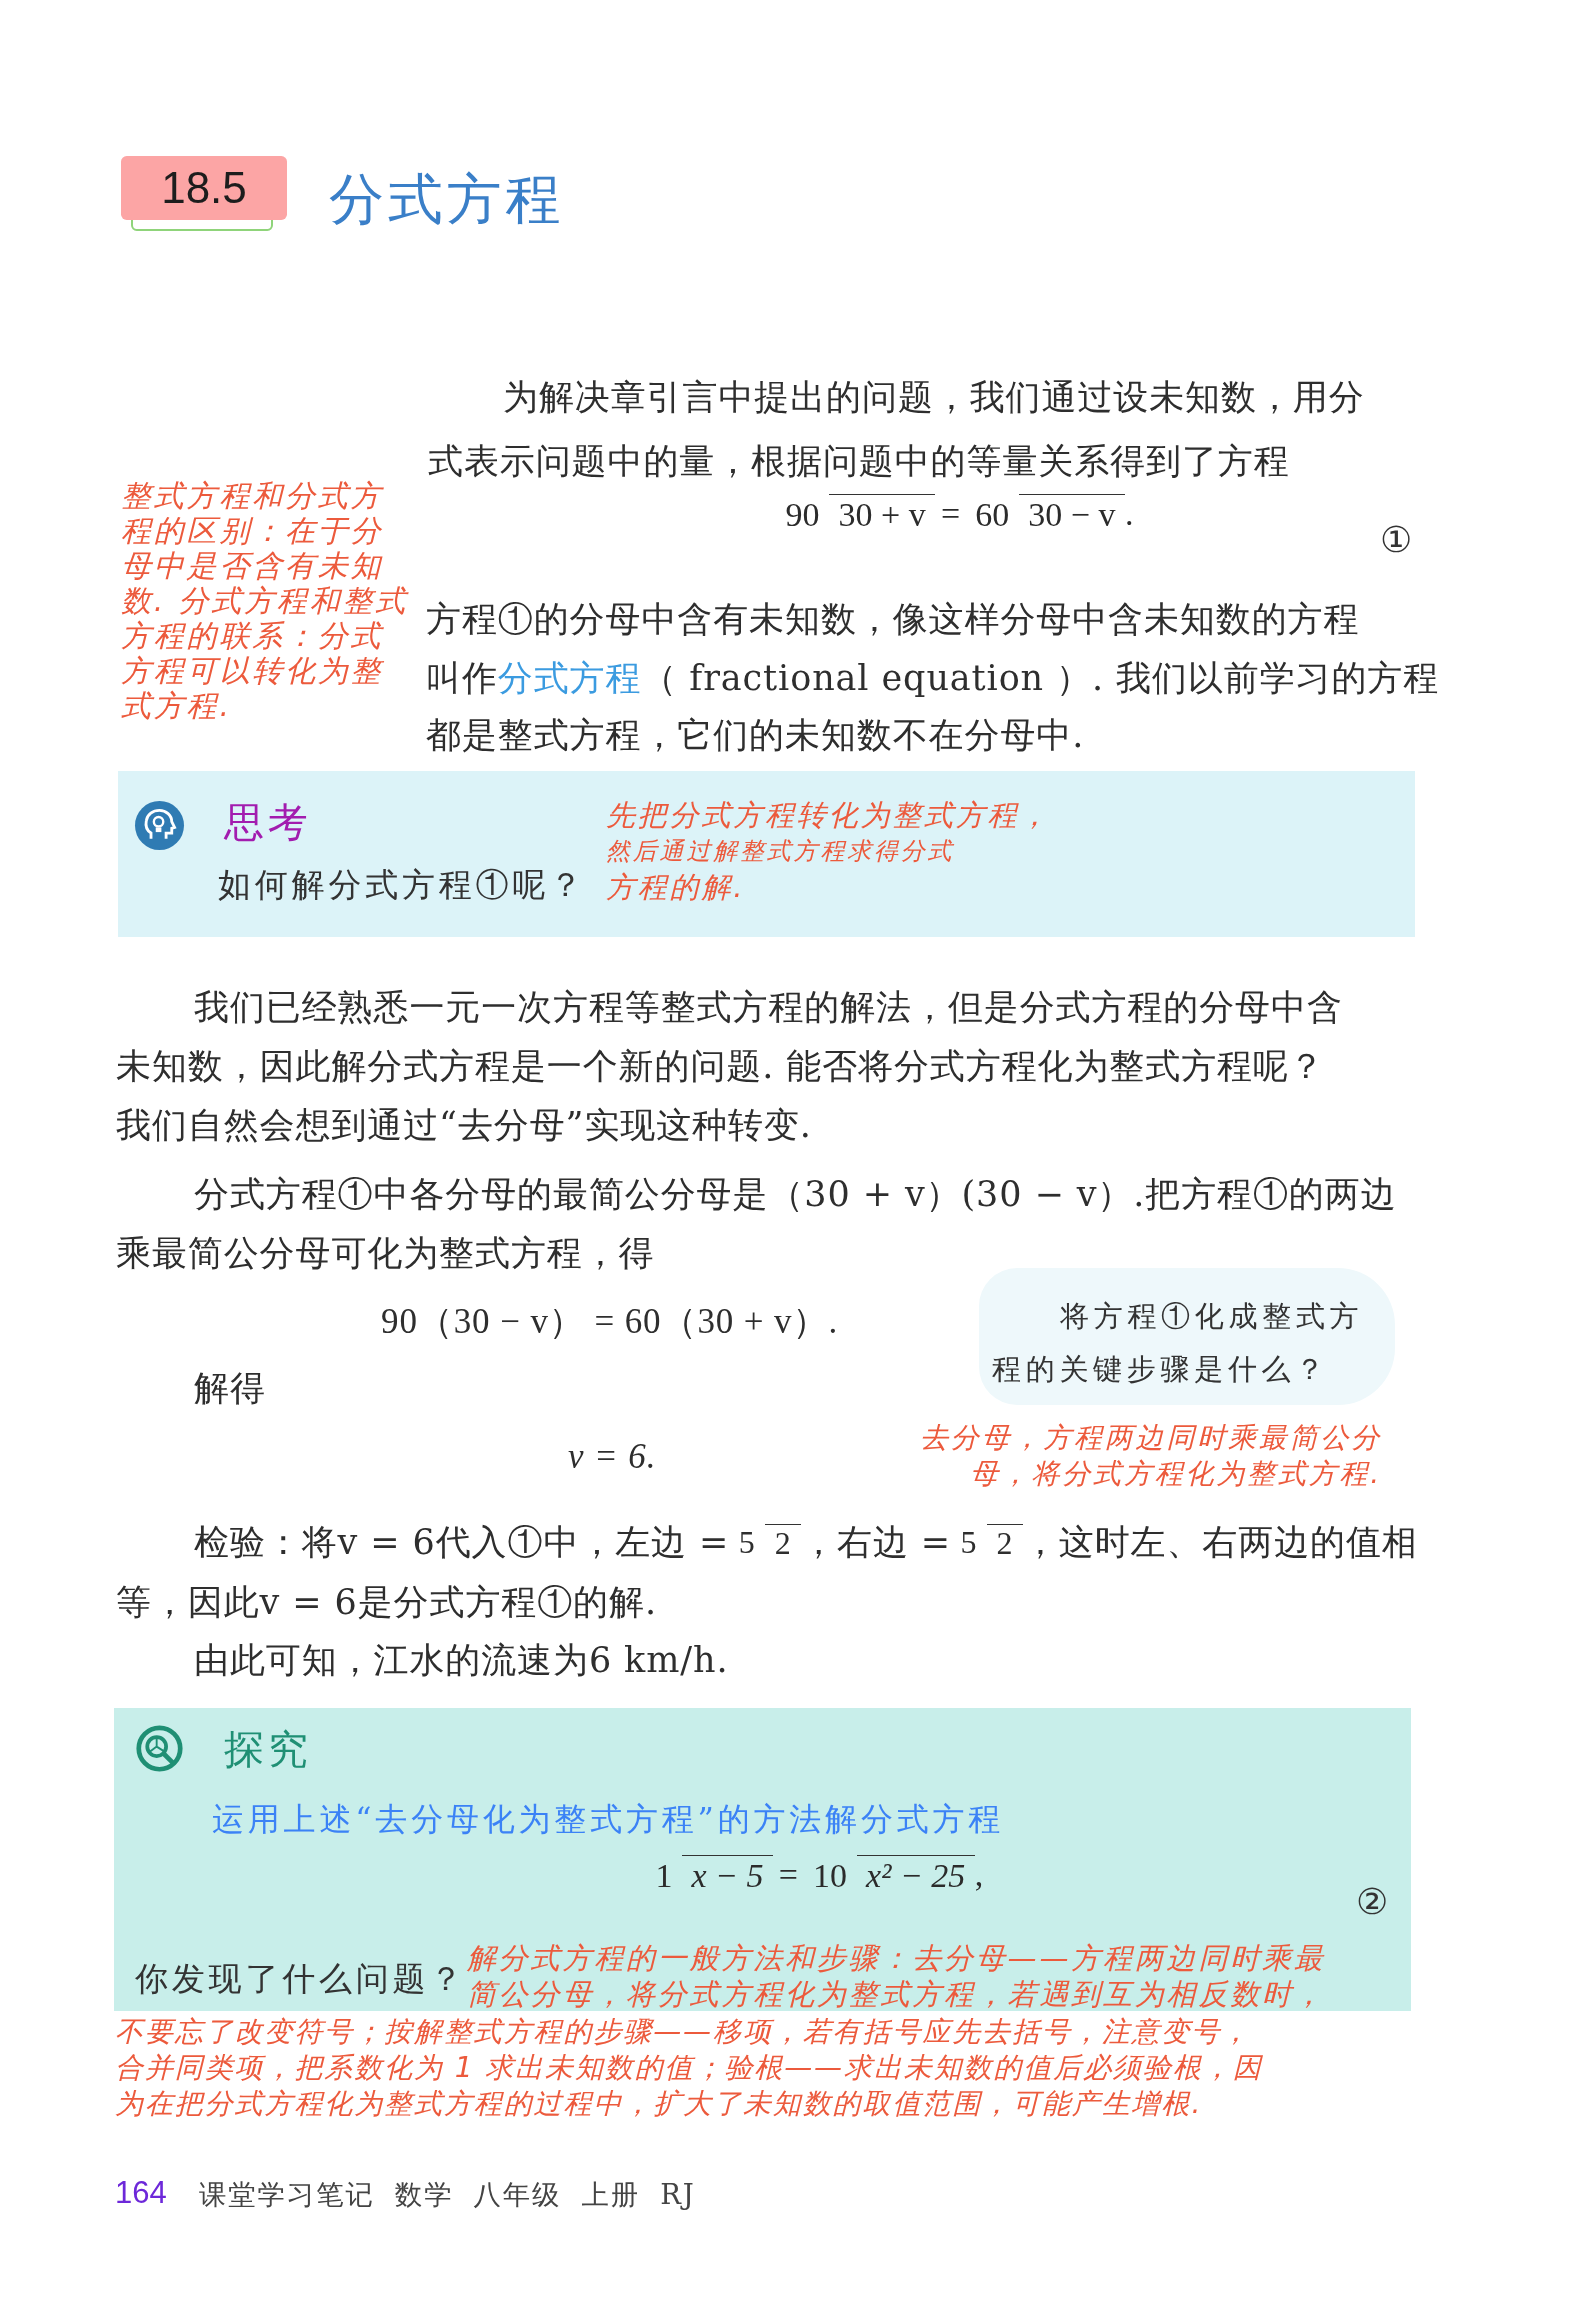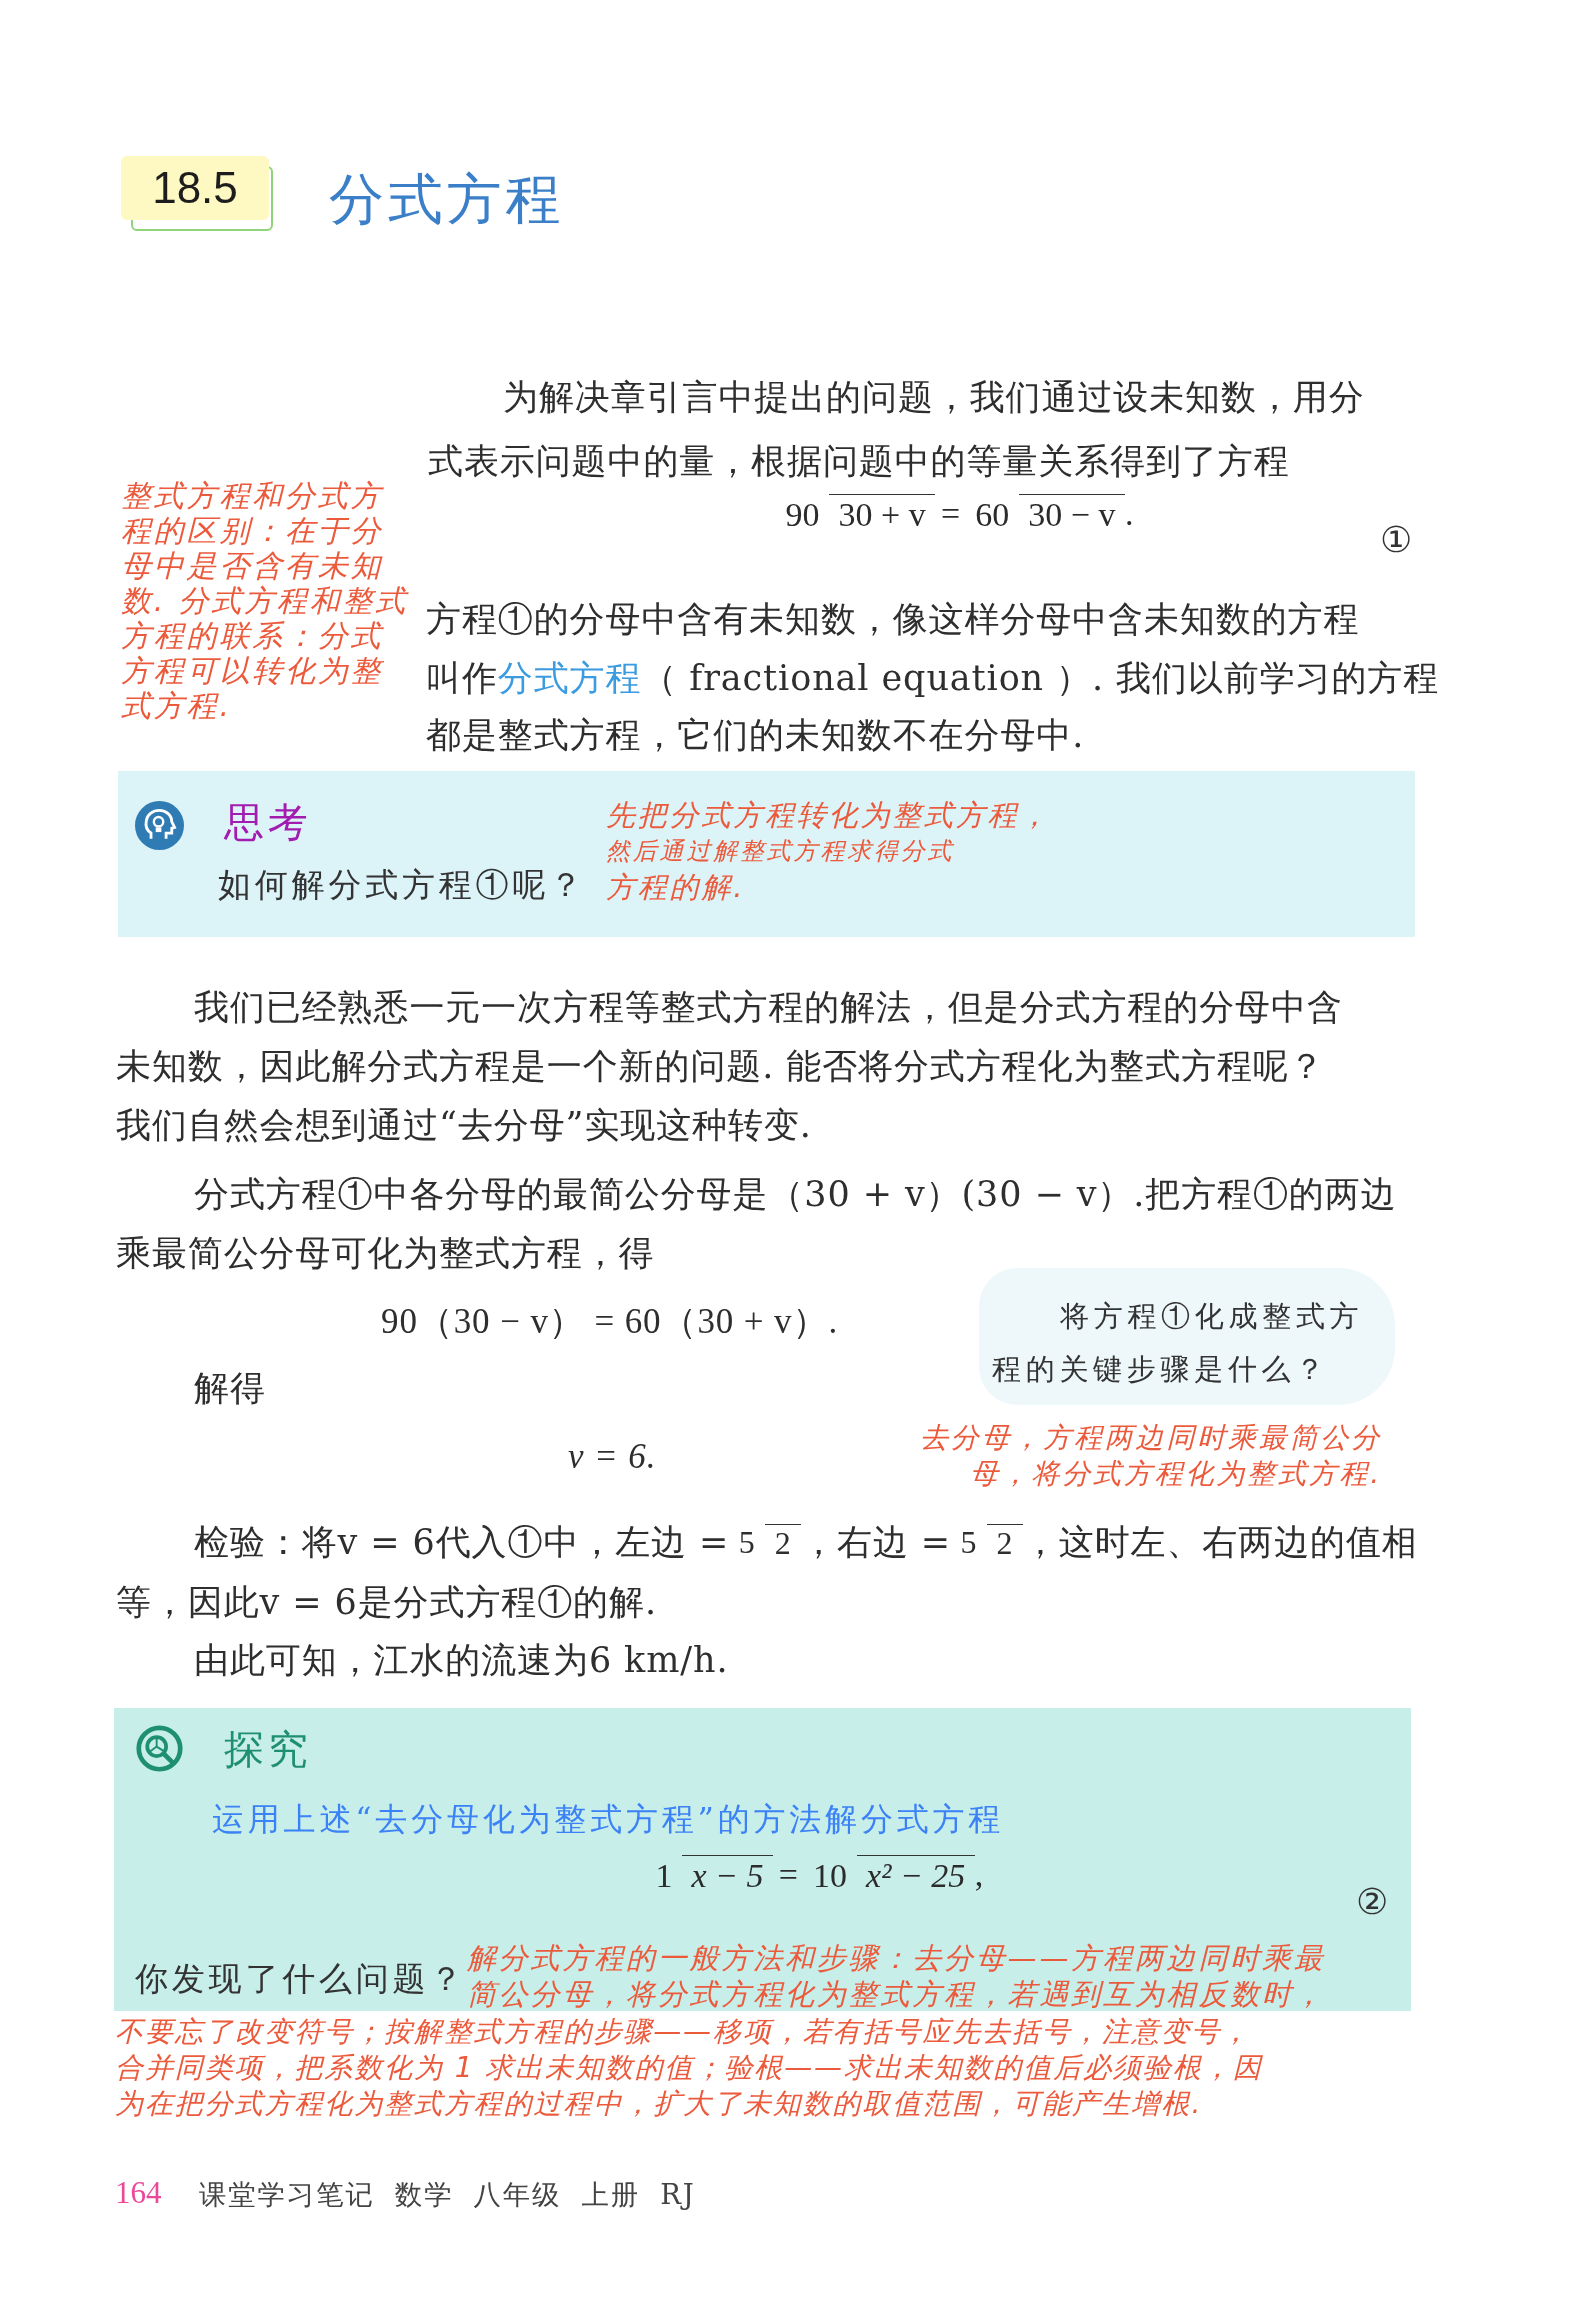--- a/index.html
+++ b/index.html
@@ -10,21 +10,21 @@
     color: #2b2b2b;
   }
   .abs { position: absolute; }
   .body-text { font-size: 35px; letter-spacing: 0.9px; white-space: nowrap; color: #2e2e2e; }
   .note { color: #ec5a3c; font-family: "DejaVu Sans", "Liberation Sans", sans-serif; font-size: 30px; letter-spacing: 5.7px; white-space: nowrap; font-style: italic; }
   .note-tight { letter-spacing: 2.8px; }
 
   
   .badge-wrap { left: 121px; top: 156px; width: 151px; height: 74px; }
   .badge-shadow { position: absolute; left: 9.5px; top: 9.5px; width: 138px; height: 61px; border: 2.8px solid #8fd47a; border-radius: 5.7px; background: #fff; }
-  .badge { position: absolute; left: 0; top: 0; width: 148px; height: 64px; background: #fef9c3; border-radius: 5.7px; display: flex; align-items: center; justify-content: center; font-family: "Liberation Sans", sans-serif; font-size: 44px; color: #1d1d1d; }
+  .badge { position: absolute; left: 0; top: 0; width: 166px; height: 64px; background: #fca5a5; border-radius: 5.7px; display: flex; align-items: center; justify-content: center; font-family: "Liberation Sans", sans-serif; font-size: 44px; color: #1d1d1d; }
   .section-title { left: 329px; top: 163px; font-family: "DejaVu Sans", "Liberation Sans", sans-serif; font-size: 55px; color: #3a7fc8; letter-spacing: 3.8px; }
 
   
   .frac { display: inline-flex; flex-direction: row; align-items: center; vertical-align: middle; }
   .frac .num { padding: 0 9.5px; line-height: 1.15; }
   .frac .den { padding: 0 9.5px; line-height: 1.15; border-top: 1.9px solid #333; }
   .eq-row { display: flex; align-items: center; font-family: "Liberation Serif", serif; font-size: 34px; color: #2b2b2b; }
   .eq-row .op { margin: 0 5.7px; }
   .circled { font-family: "DejaVu Sans", sans-serif; font-size: 36px; color: #333; }
   .var { font-style: italic; }
@@ -41,21 +41,21 @@
   .explore-box { left: 114px; top: 1708px; width: 1297px; height: 303px; background: #c8eeea; }
   .explore-icon { left: 135px; top: 1724px; width: 49px; height: 49px; }
   .explore-title { left: 224px; top: 1722px; font-family: "DejaVu Sans", sans-serif; font-size: 40px; color: #1f8f74; letter-spacing: 3.8px; }
   .explore-instr { left: 212px; top: 1798px; font-size: 32px; letter-spacing: 3.8px; color: #3b82f6; text-align: center; }
   .explore-q { left: 135px; top: 1957px; font-size: 33px; letter-spacing: 3.8px; color: #333; }
 
   
   .bubble { left: 979px; top: 1268px; width: 416px; height: 137px; background: #eef8fb; border-radius: 38px 57px 57px 38px; }
   .bubble-text { font-size: 29px; letter-spacing: 4.7px; color: #333; }
 
-  .footer-num { left: 115px; top: 2175px; font-family: Liberation Serif, serif; font-size: 31px; color: #ec4899; }
+  .footer-num { left: 115px; top: 2175px; font-family: Liberation Sans, sans-serif; font-size: 31px; color: #6d28d9; }
   .footer-text { left: 199px; top: 2177px; font-size: 27.4px; color: #444; letter-spacing: 1.9px; word-spacing: 9.5px; }
 </style>
 </head>
 <body>
 
 <div class="abs badge-wrap">
   <div class="badge-shadow"></div>
   <div class="badge">18.5</div>
 </div>
 <div class="abs section-title">分式方程</div>

